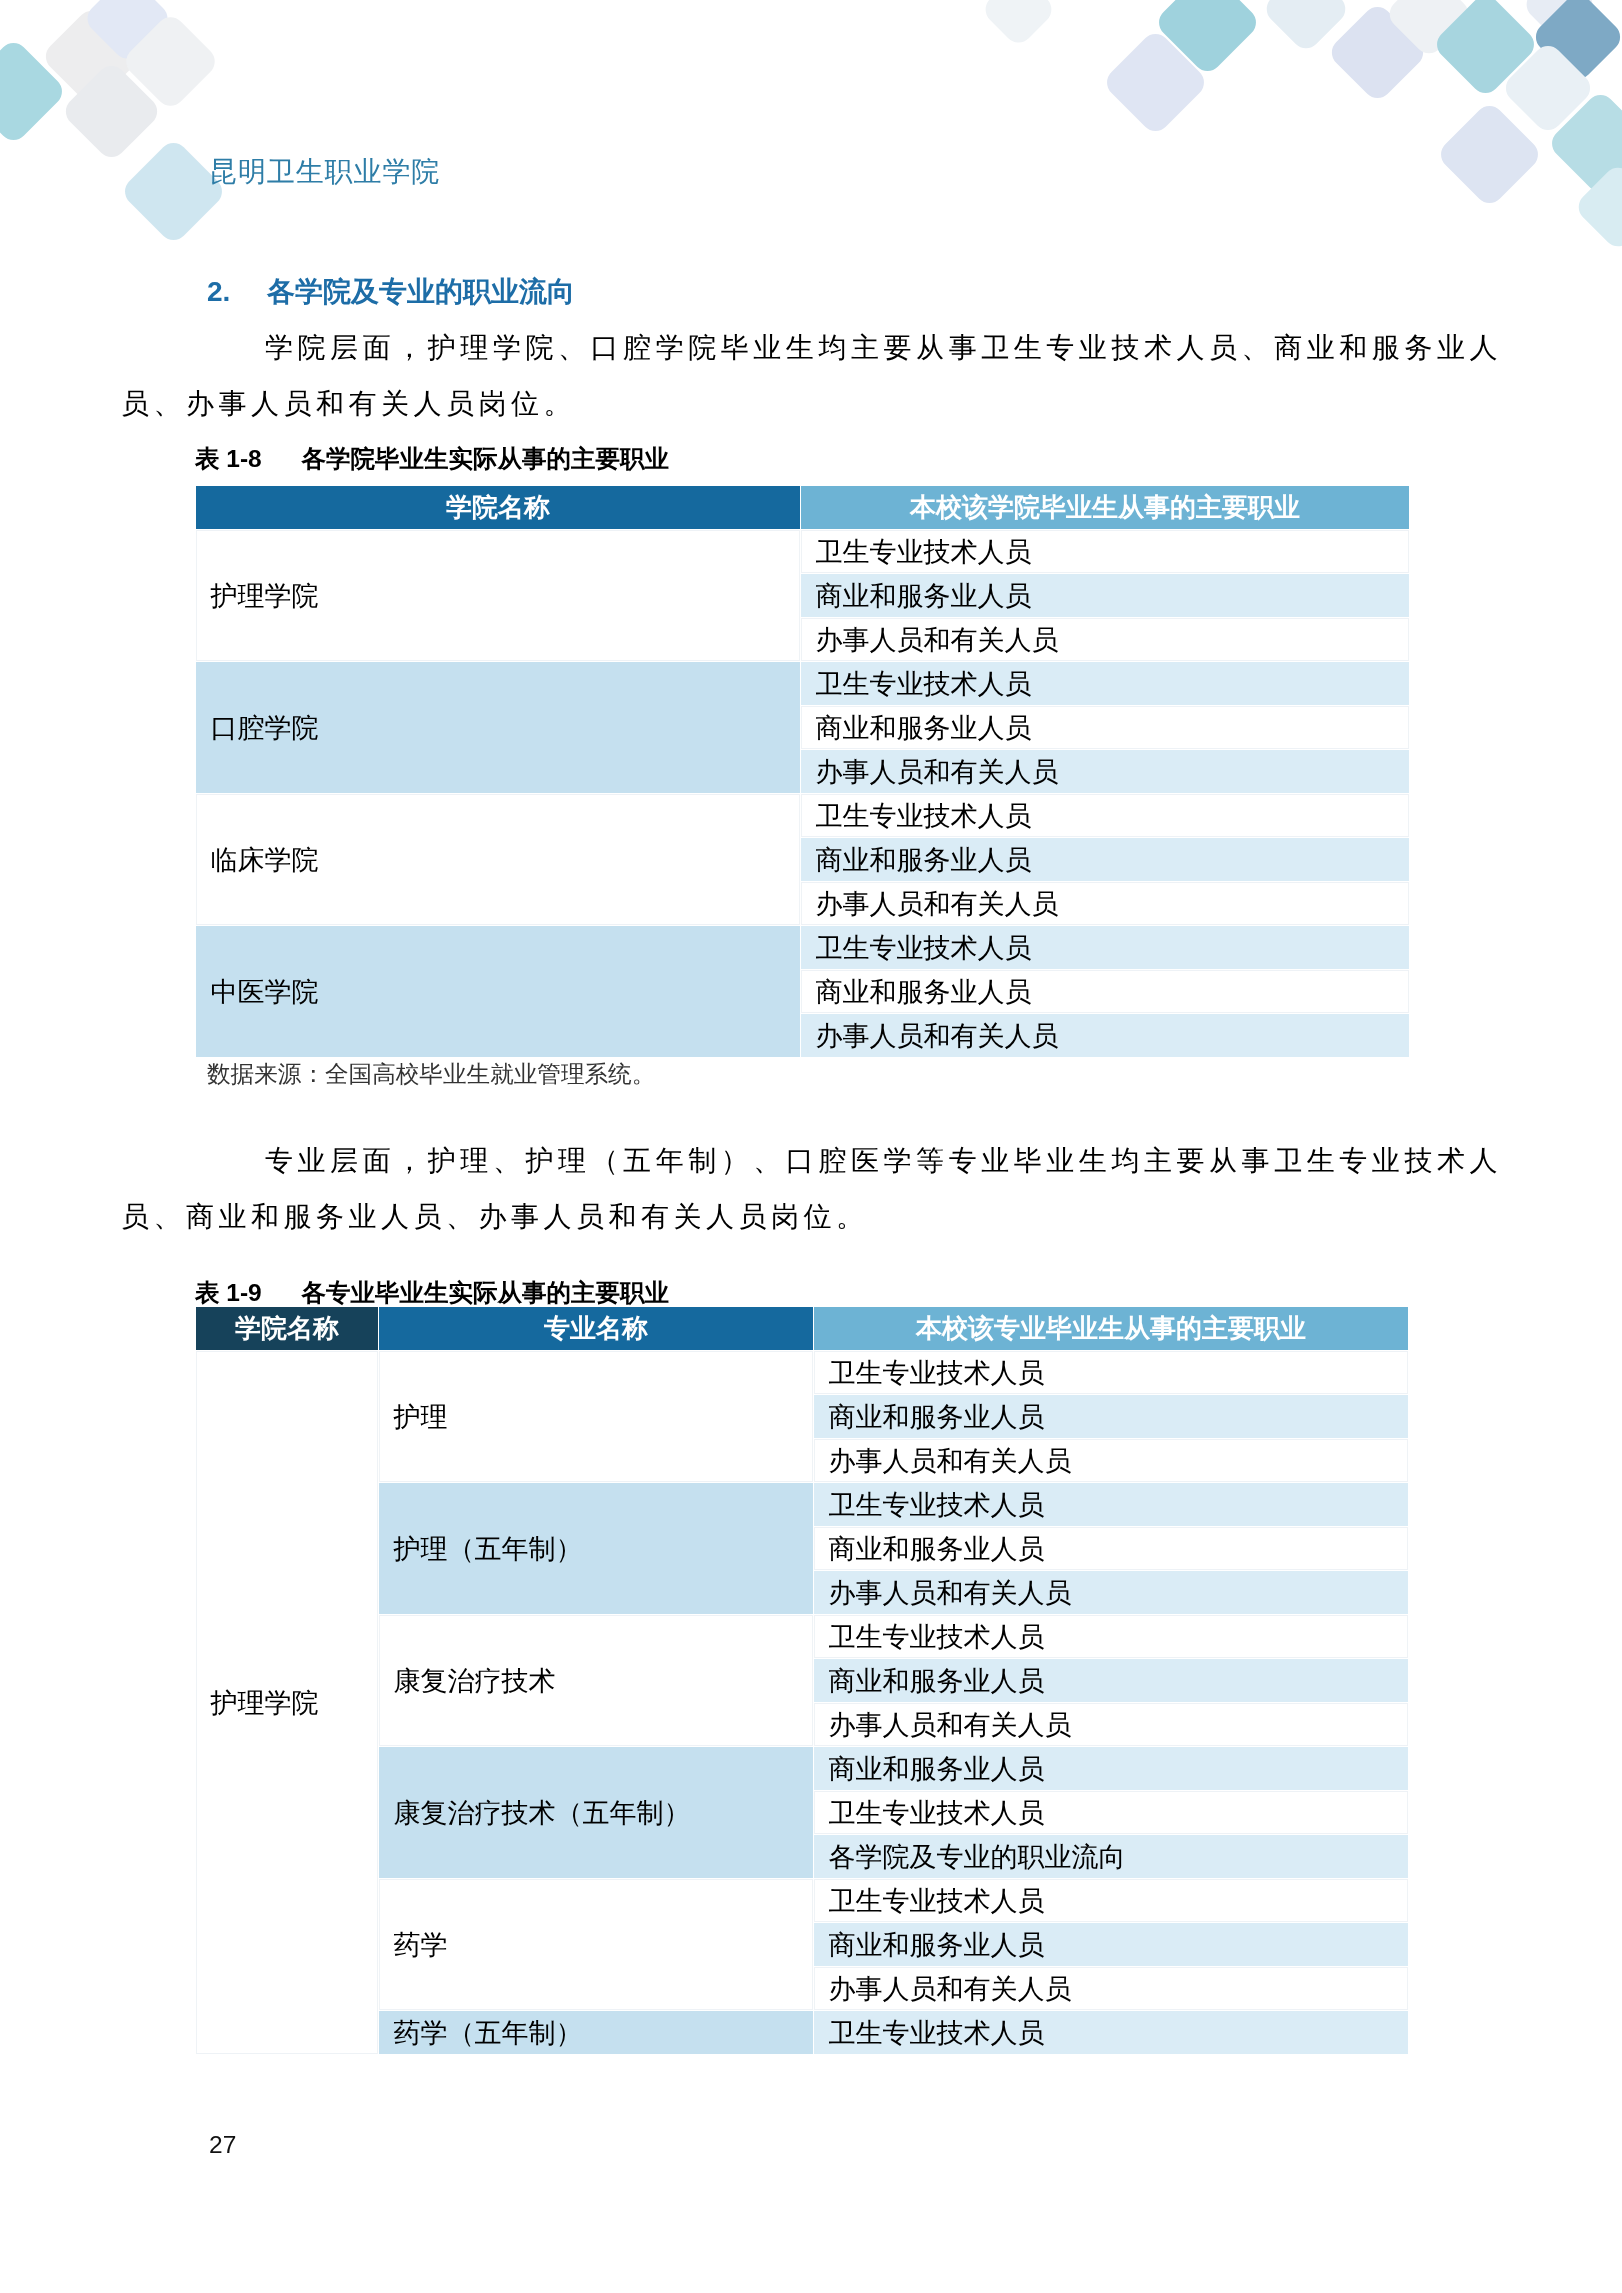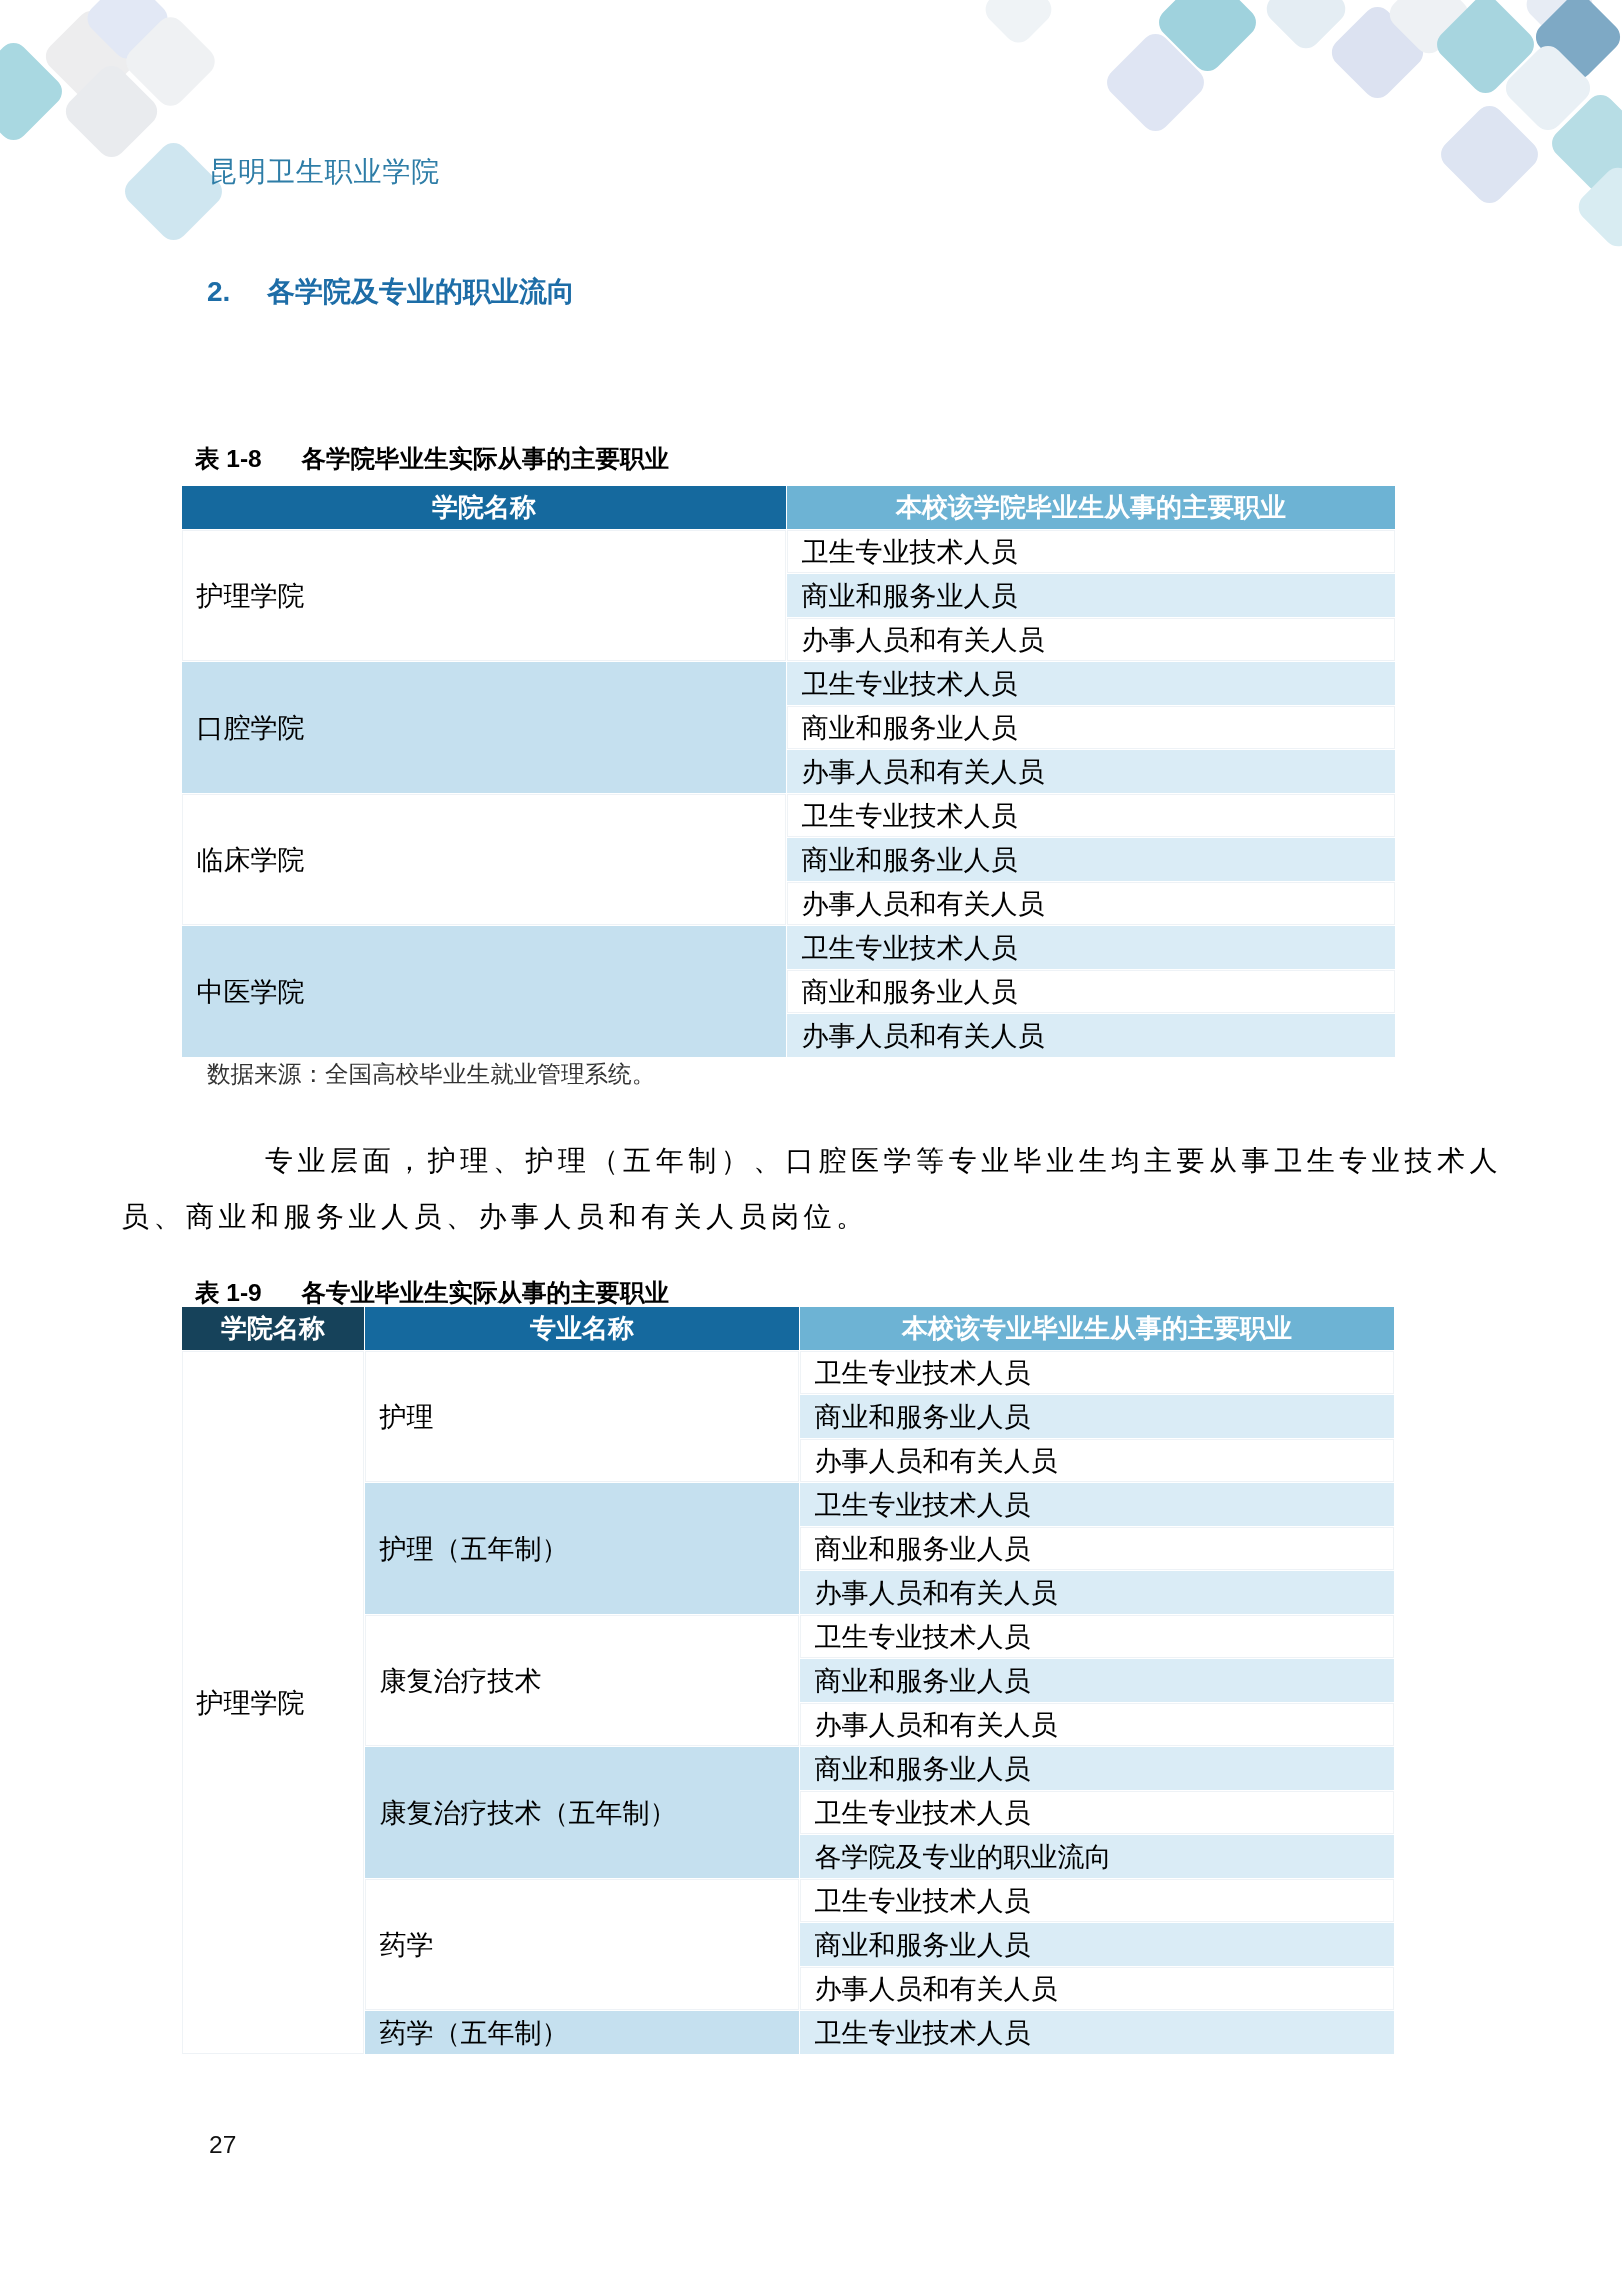--- a/index.html
+++ b/index.html
@@ -15,21 +15,21 @@
   .body-para{position:absolute;left:121px;width:1381px;font-size:28px;line-height:56px;
              letter-spacing:4.5px;text-align:justify;word-break:break-all;margin:0;}
   .para1{top:320px;text-indent:144px;}
   .para2{top:1133px;text-indent:144px;}
   .caption{position:absolute;left:195px;width:1214px;text-align:left;
            font-family:"Liberation Sans","DejaVu Sans",sans-serif;font-weight:bold;
            font-size:24.5px;color:#000;}
   .caption1{top:442px;}
   .caption2{top:1276px;}
   .caption .lbl{margin-right:33px;}
-  table.doc{position:absolute;left:181px;border-collapse:collapse;table-layout:fixed;}
+  table.doc{position:absolute;left:195px;border-collapse:collapse;table-layout:fixed;}
   .t1{top:485px;width:1214px;}
   .t2{top:1306px;width:1214px;}
   table.doc tr{height:44px;}
   table.doc th{font-family:"Liberation Sans","DejaVu Sans",sans-serif;font-weight:bold;
                font-size:26px;color:#fff;text-align:center;border:1.8px solid #fff;padding:0;}
   table.doc td{font-size:27px;border:1.8px solid #fff;padding:0 0 0 14.5px;vertical-align:middle;
                text-align:left;overflow:hidden;white-space:nowrap;}
   .h-dark{background:var(--header_dark);}
   .h-mid{background:var(--header_mid);}
   .h-light{background:var(--header_light);margin-top:12px;}
@@ -71,20 +71,21 @@
     <div class="tile" style="left:1586px;top:175px;width:64px;height:64px;background:#d8ecf2;"></div>
   </div>
 
   <div class="page-header">昆明卫生职业学院</div>
 
   <div class="section-heading">
     <span class="num">2.</span>
     <span>各学院及专业的职业流向</span>
   </div>
 
+  <p class="body-para para1">学院层面，护理学院、口腔学院毕业生均主要从事卫生专业技术人员、商业和服务业人员、办事人员和有关人员岗位。</p>
 
   <div class="caption caption1">
     <span class="lbl">表 1-8</span>
     <span>各学院毕业生实际从事的主要职业</span>
   </div>
 
   <table class="doc t1">
     <colgroup>
         <col style="width:605px">
         <col style="width:609px">

